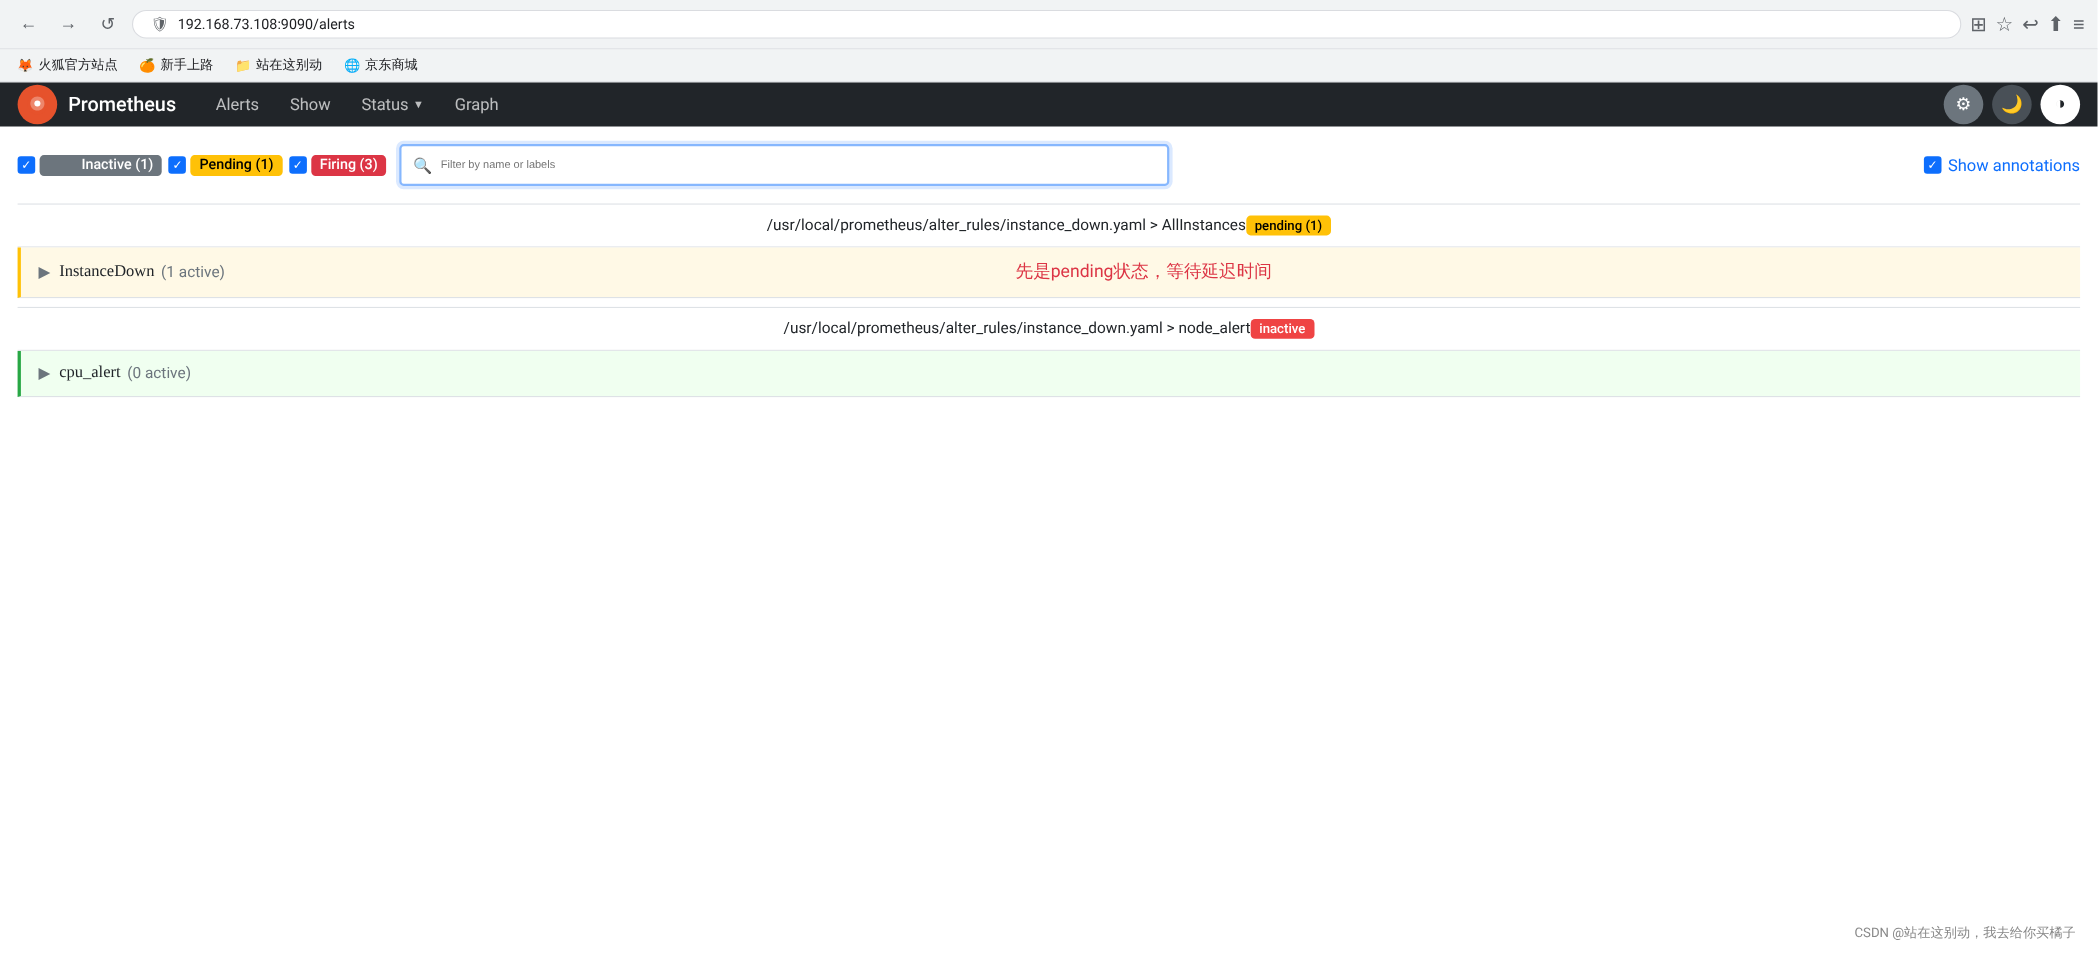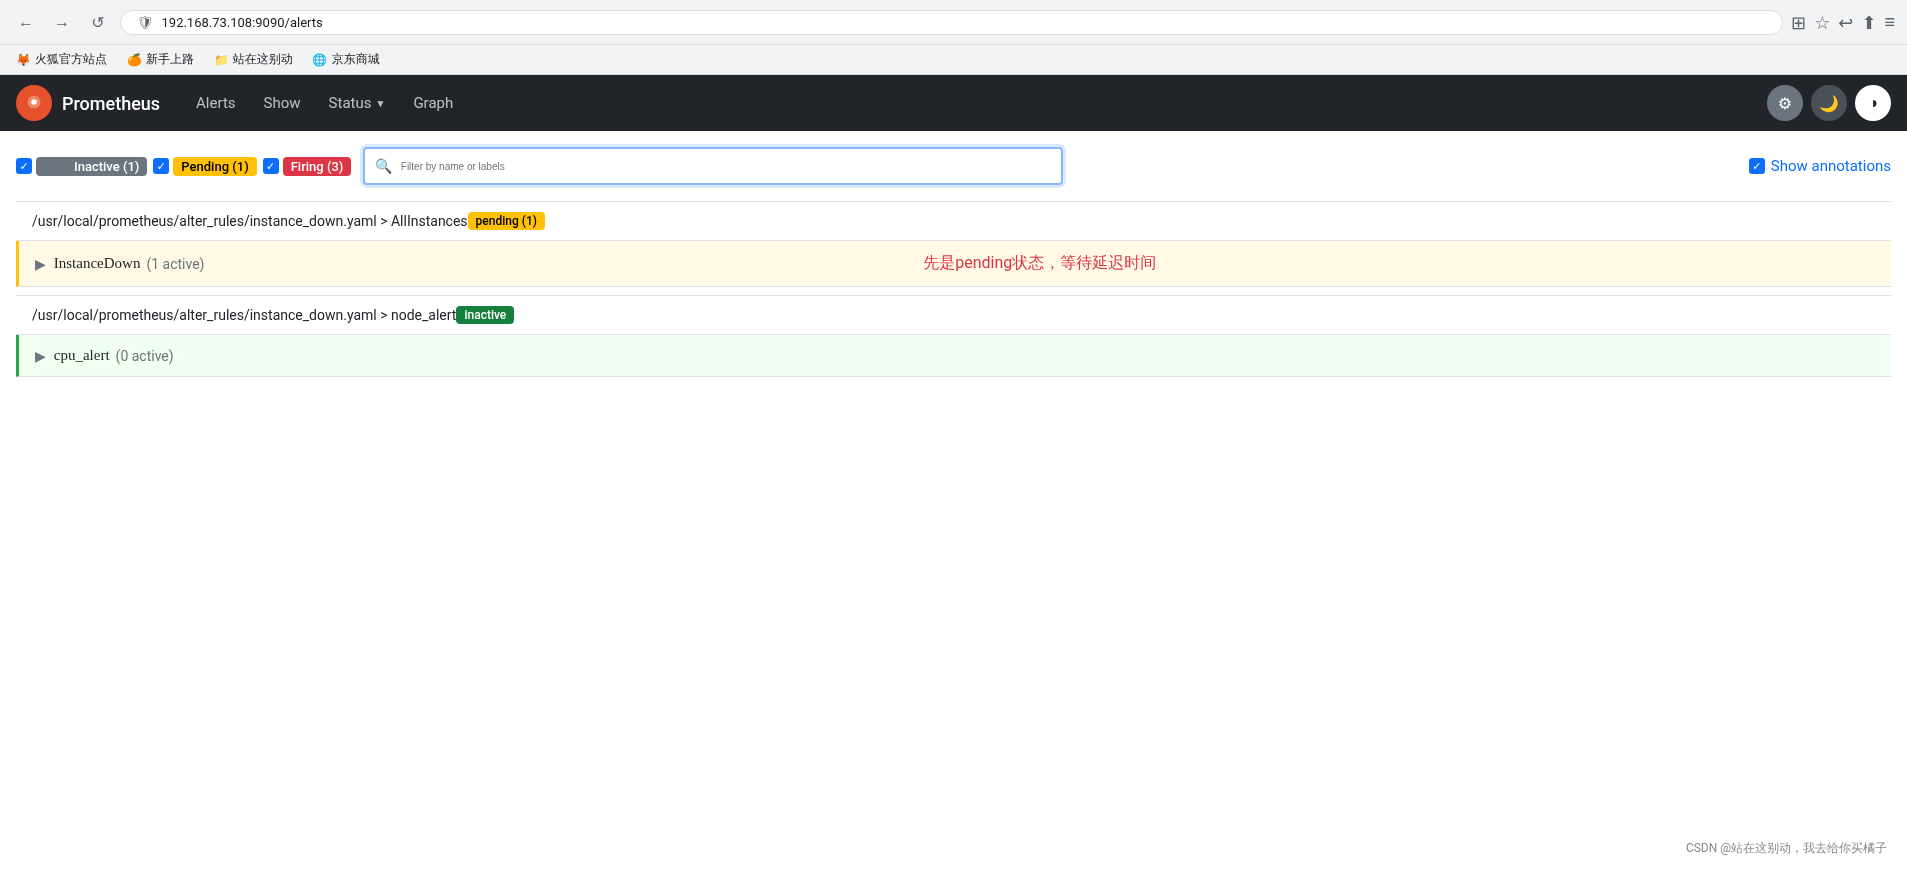--- a/index.html
+++ b/index.html
@@ -55,21 +55,21 @@
       padding: 2px 4px;
       border-radius: 4px;
     }
 
     
     .prom-nav {
       background: #212529;
       display: flex;
       align-items: center;
       padding: 0 16px;
-      height: 56px;
+      height: 40px;
     }
     .prom-logo {
       width: 36px; height: 36px;
       background: #e6522c;
       border-radius: 50%;
       display: flex; align-items: center; justify-content: center;
       color: #fff;
       font-size: 18px;
       margin-right: 10px;
       flex-shrink: 0;
@@ -185,36 +185,36 @@
     
     .rule-group {
       margin-bottom: 0;
     }
     .rule-group-path {
       padding: 10px 16px;
       background: #fff;
       border-top: 1px solid #dee2e6;
       border-bottom: 1px solid #dee2e6;
       display: flex;
-      justify-content: flex-start;
+      justify-content: center;
       align-items: center;
       font-size: 14px;
       color: #212529;
     }
 
     .status-badge-pending {
       background: #ffc107;
       color: #000;
       padding: 2px 8px;
       border-radius: 4px;
       font-size: 12px;
       font-weight: 500;
     }
     .status-badge-inactive {
-      background: #15803d;
+      background: #ef4444;
       color: #fff;
       padding: 2px 8px;
       border-radius: 4px;
       font-size: 12px;
       font-weight: 500;
     }
 
     .alert-rule-row {
       padding: 12px 16px;
       display: flex;

